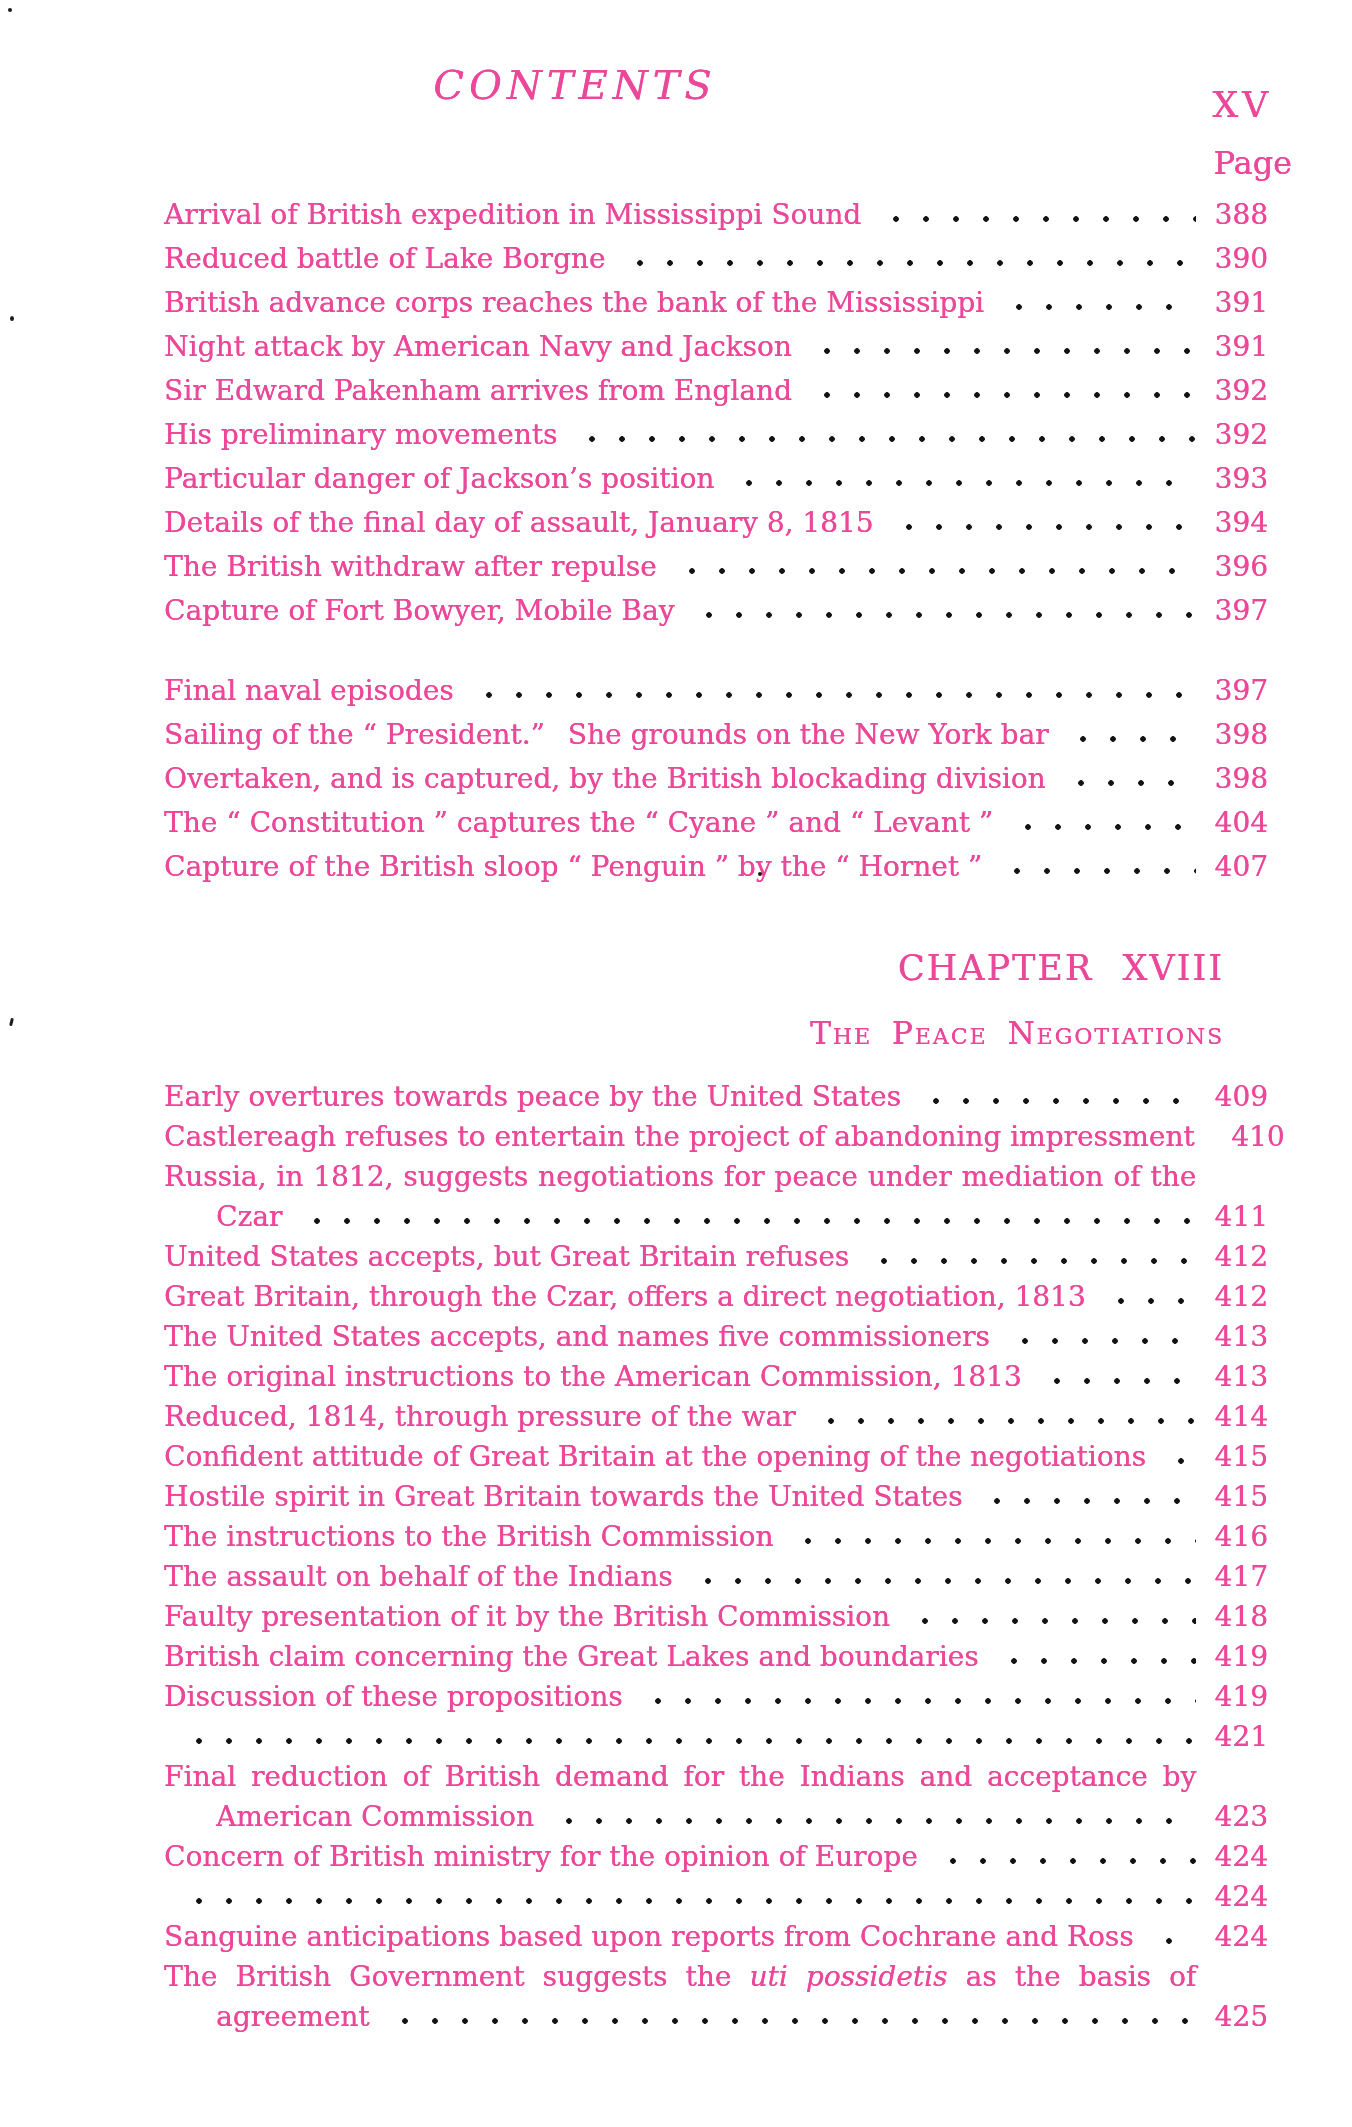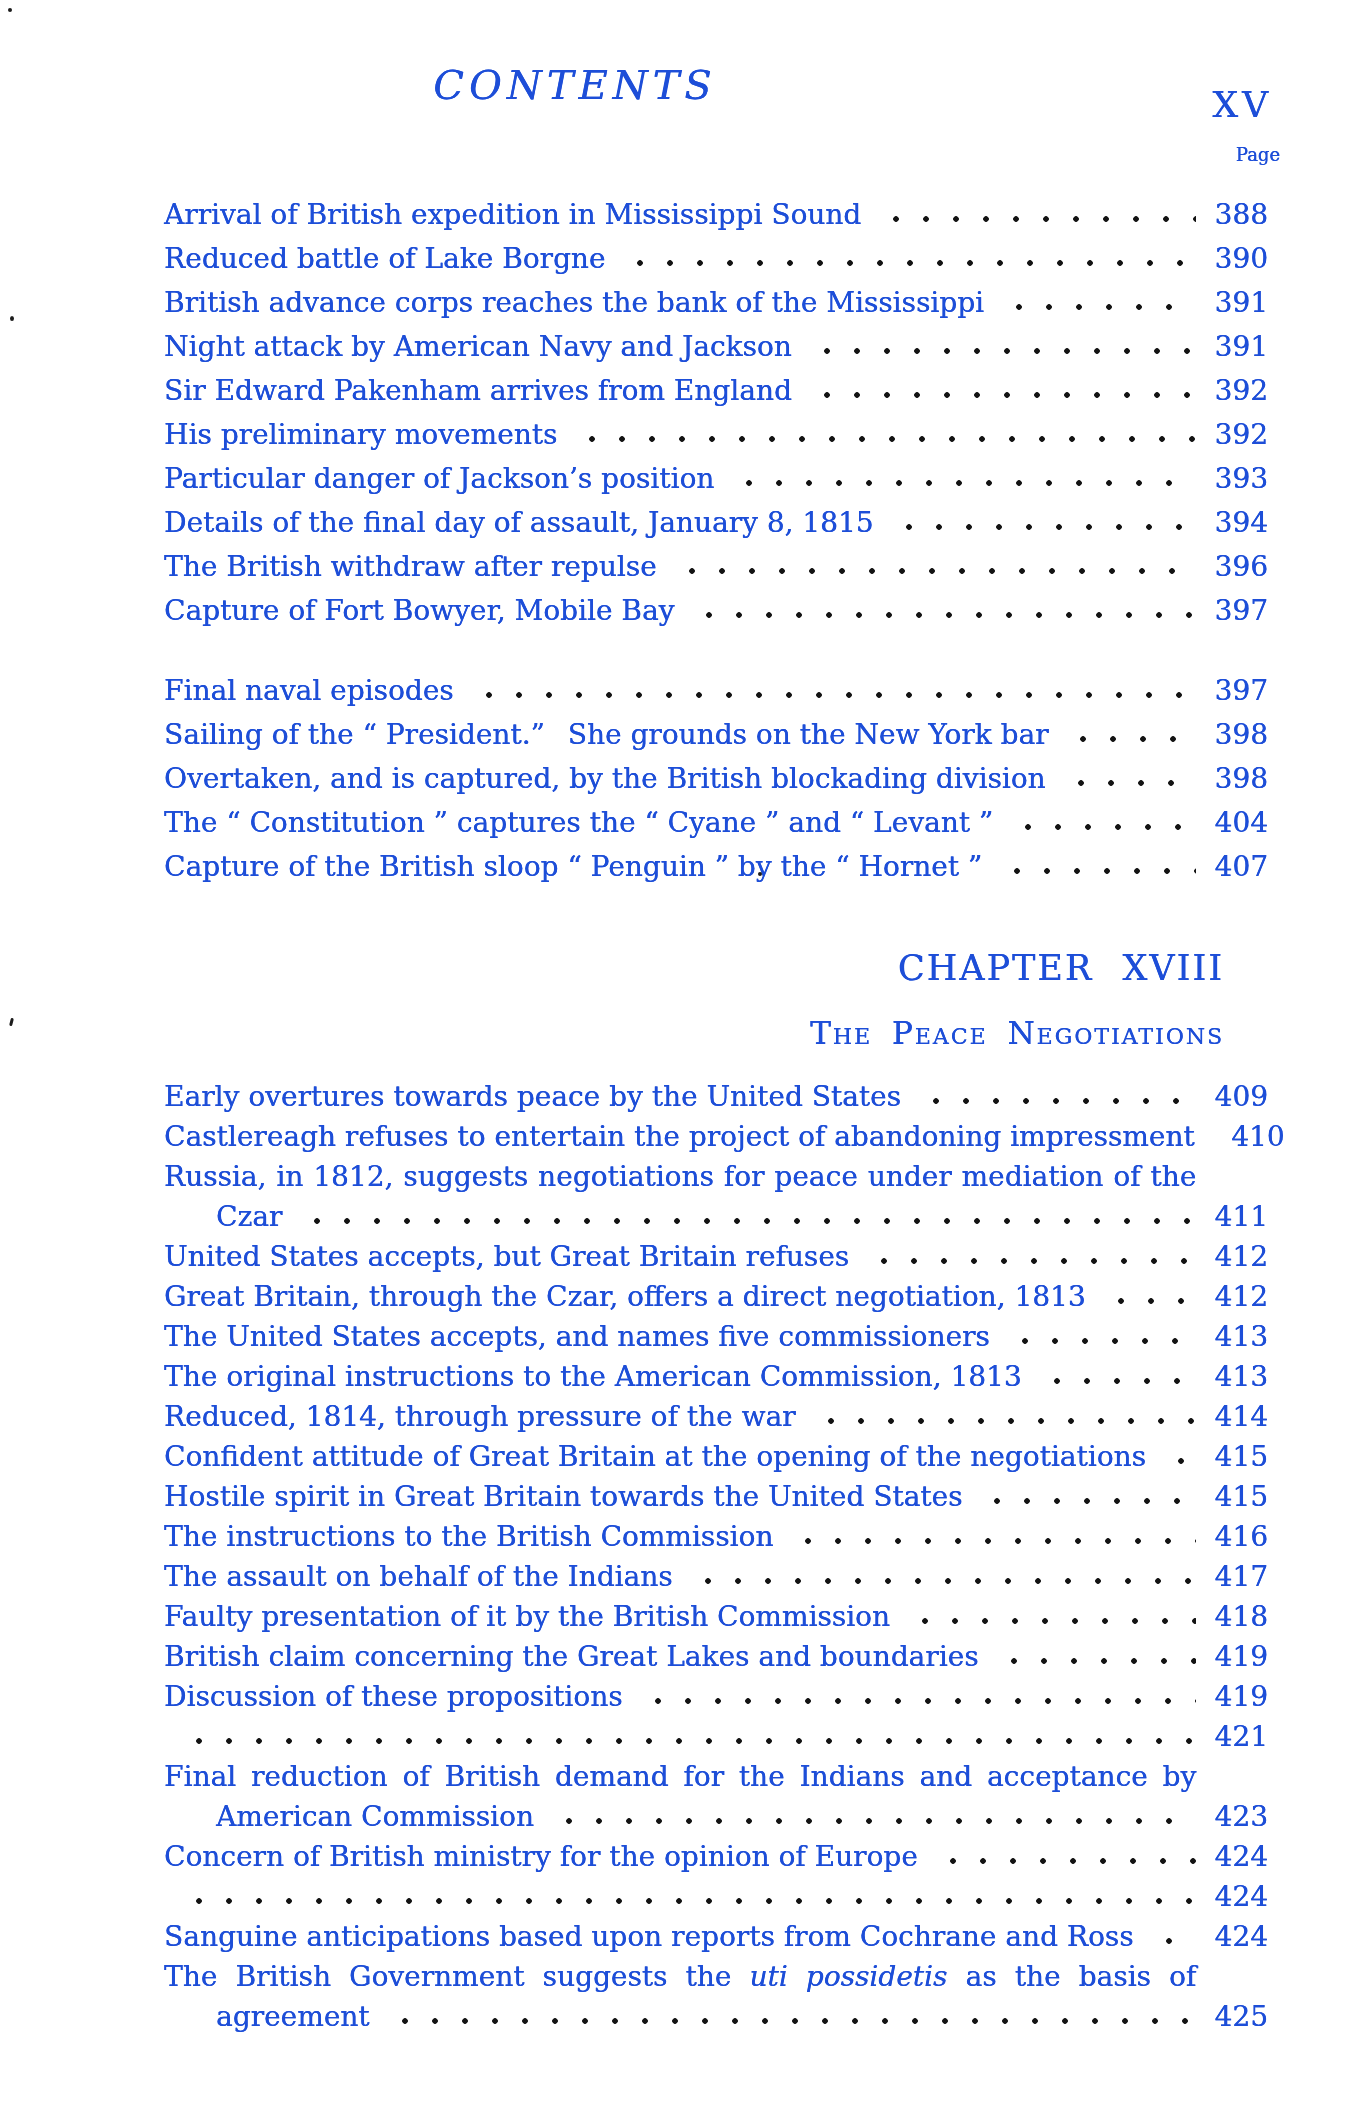--- a/index.html
+++ b/index.html
@@ -2,21 +2,21 @@
 <html><head>
 <meta charset="utf-8">
 <style>
   html, body { margin: 0; padding: 0; background: #e8e8e8; }
   .page {
     position: relative;
     width: 1352px;
     height: 2127px;
     margin: 0 auto;
     background: #ffffff;
-    color: #1d4ed8;
+    color: #ec4899;
     font-family: "DejaVu Serif", "Liberation Serif", serif;
     overflow: hidden;
     text-shadow: 0.3px 0 0 currentColor; 
   }
 
   
   .title {
     position: absolute;
     top: 62px; left: 575px;
     transform: translateX(-50%);
@@ -26,22 +26,22 @@
     white-space: nowrap;
   }
   .folio {
     position: absolute;
     top: 84px; right: 80px;
     font-size: 36px;
     letter-spacing: 4px;
   }
   .page-label {
     position: absolute;
-    top: 144px; right: 72px;
-    font-size: 18px;
+    top: 144px; right: 60px;
+    font-size: 32px;
   }
 
   
   .main {
     position: absolute;
     left: 152px; top: 181px;
     width: 1128px;
   }
   .toc { margin: 12px; }
   .toc[data-section="1"] { margin-top: 36px; }

